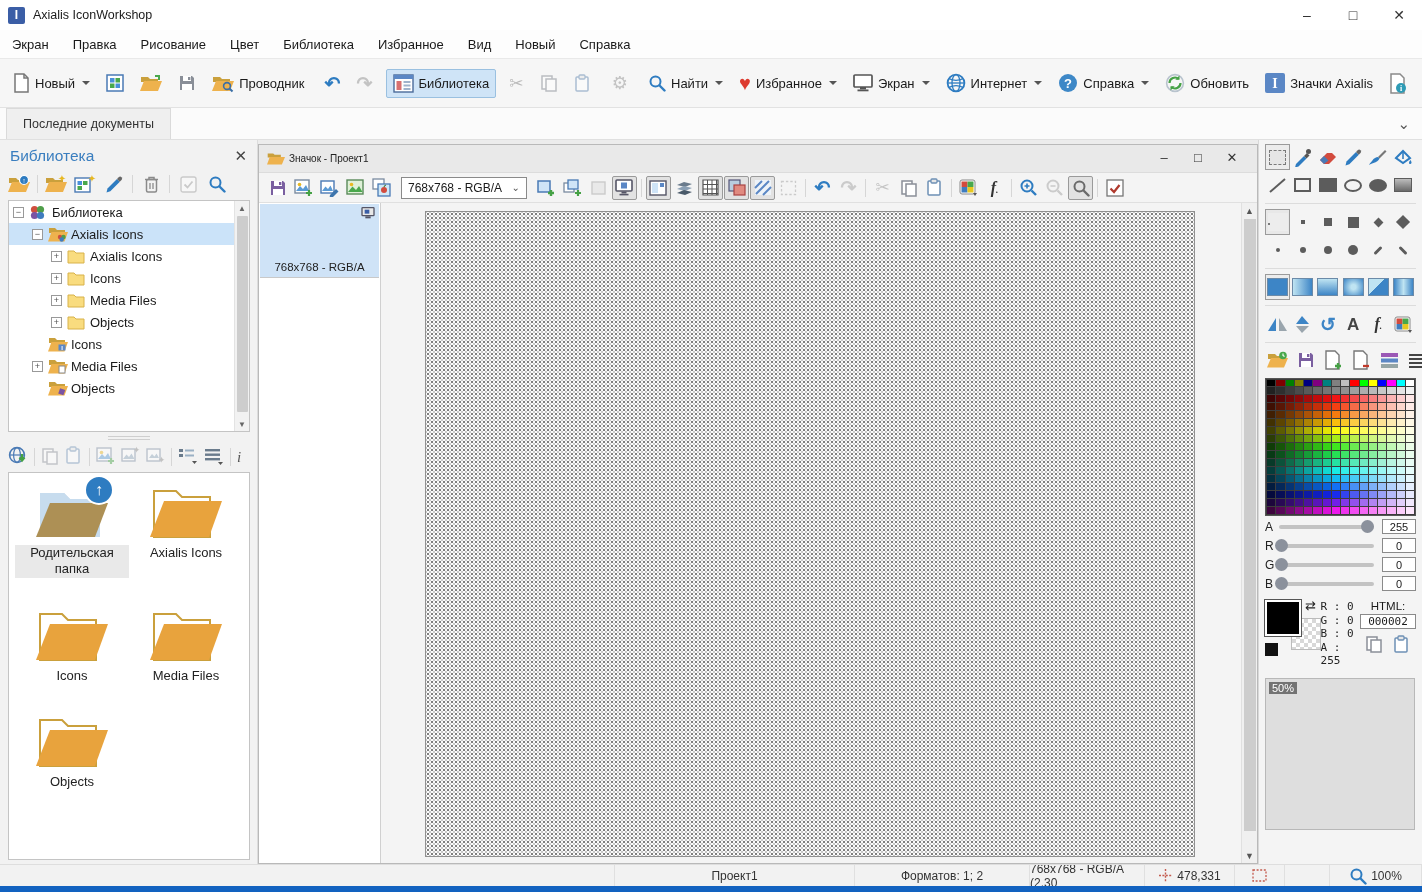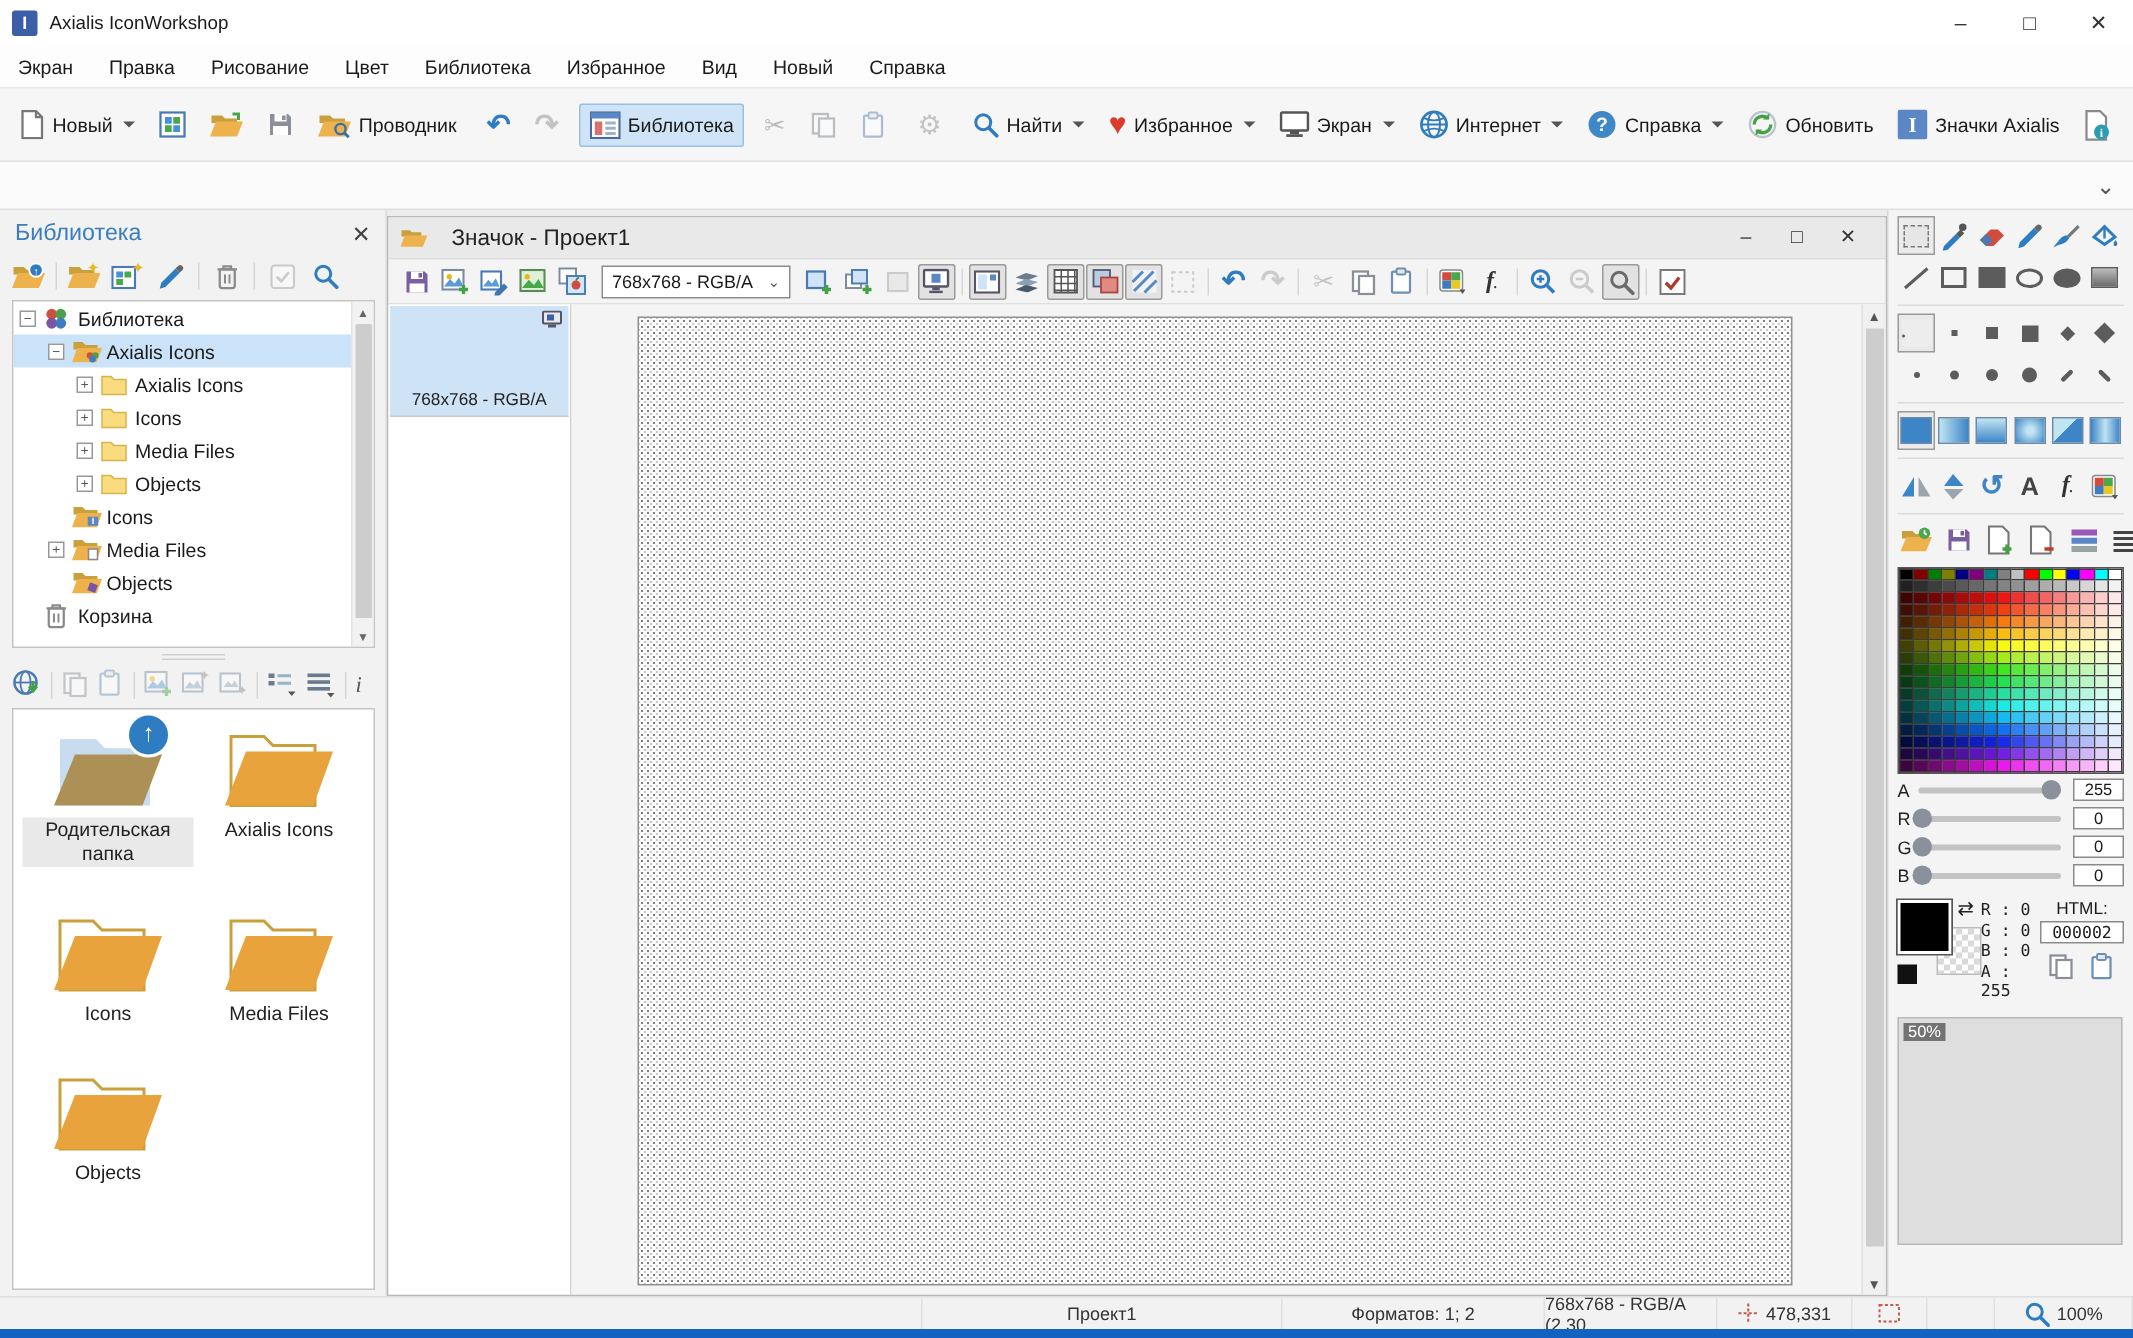--- a/index.html
+++ b/index.html
@@ -74,21 +74,21 @@
   .fitem .flabel.hl { background:#e9e9e9; padding:0 2px; }
   .badge-up { position:absolute; right:-6px; top:-8px; width:30px; height:30px; border-radius:50%;
     background:#2e7cc1; border:2px solid #fff; color:#fff; display:flex; align-items:center;
     justify-content:center; font-size:16px; font-weight:bold; }
 
   
   #docwin { left:258px; top:144px; width:1000px; height:720px; background:#f4f4f4;
     border:1px solid #b9b9b9; }
   #doc-titlebar { height:28px; background:#e9e9e9; display:flex; align-items:center;
     padding:0 8px; border-bottom:1px solid #dcdcdc; }
-  #doc-titlebar .dtitle { margin-left:16px; font-size:15px; color:#222; }
+  #doc-titlebar .dtitle { margin-left:4px; font-size:10px; color:#222; }
   #doc-titlebar .winctl span { width:34px; height:28px; font-size:13px; }
   #doc-toolbar { height:30px; background:#f4f4f4; display:flex; align-items:center;
     padding:0 6px; border-bottom:1px solid #e0e0e0; gap:1px; }
   .dbtn { width:25px; height:24px; display:flex; align-items:center; justify-content:center;
     border:1px solid transparent; border-radius:2px; }
   .dbtn.pressed { background:#e2e2e2; border-color:#9a9a9a; }
   .dbtn.dis { opacity:.45; }
   #fmt-select { width:126px; height:22px; background:#fff; border:1px solid #8a8a8a;
     display:flex; align-items:center; padding:0 6px; font-size:12px; margin:0 6px; }
   #fmt-select .chev { margin-left:auto; color:#555; font-size:10px; }
@@ -380,20 +380,21 @@
           <svg width="18" height="21" viewBox="0 0 18 21">
             <path d="M2 1h9l4 4v15H2z" fill="#fff" stroke="#8a8a8a" stroke-width="1.5"></path>
             <circle cx="12" cy="15" r="5" fill="#2e9bb5"></circle>
             <text x="12" y="18" text-anchor="middle" fill="#fff" font-size="8" font-weight="bold" font-family="Liberation Serif,serif">i</text>
           </svg>
         </span>
       </div>
     </div>
 
   <div id="tabrow" class="abs">
+    <div id="tab-recent">Последние документы</div>
     <div id="tab-chevron">⌄</div>
   </div>
 
   <div id="leftpanel" class="abs">
     <div id="lp-header">
       <div class="ttl">Библиотека</div>
       <div class="x">✕</div>
     </div>
     <div id="lp-toolbar">
         <div class="ic">
@@ -570,33 +571,20 @@
             <span class="ticon">
               <span style="display: inline-flex; align-items: center; justify-content: center;">
                 <svg width="20" height="17" viewBox="0 0 20 17">
                   <path d="M1 2h6l2 2h8v3H1z" fill="#caa03c"></path>
                   <path d="M0 15.5L3.5 6h16.5l-3.5 9.5z" fill="#eeb24d"></path>
                   <rect x="11" y="9" width="5.5" height="5.5" fill="#7b54a3" transform="rotate(20 13.7 11.7)"></rect>
                 </svg>
               </span>
             </span>
             <span>Objects</span>
-          </div>
-          <div class="trow" style="padding-left: 4px;">
-            <span class="noexp"></span>
-            <span class="ticon">
-              <span style="display: inline-flex; align-items: center; justify-content: center;">
-                <svg width="17" height="19" viewBox="0 0 17 19">
-                  <path d="M2 4.5h13M6 4.5V2.5h5v2" stroke="#8a8a8a" stroke-width="1.5" fill="none"></path>
-                  <rect x="3.5" y="4.5" width="10" height="12.5" rx="1.5" fill="none" stroke="#8a8a8a" stroke-width="1.5"></rect>
-                  <path d="M7 8v6M10 8v6" stroke="#8a8a8a" stroke-width="1.3"></path>
-                </svg>
-              </span>
-            </span>
-            <span>Корзина</span>
           </div>
         </div>
       <div class="tscroll">
         <div class="arr">▲</div>
         <div class="thumb" style="top:15px;height:196px;"></div>
         <div class="arr" style="position:absolute;bottom:0;width:100%;">▼</div>
       </div>
     </div>
     <div id="lp-splitter"></div>
     <div id="lp-toolbar2">

